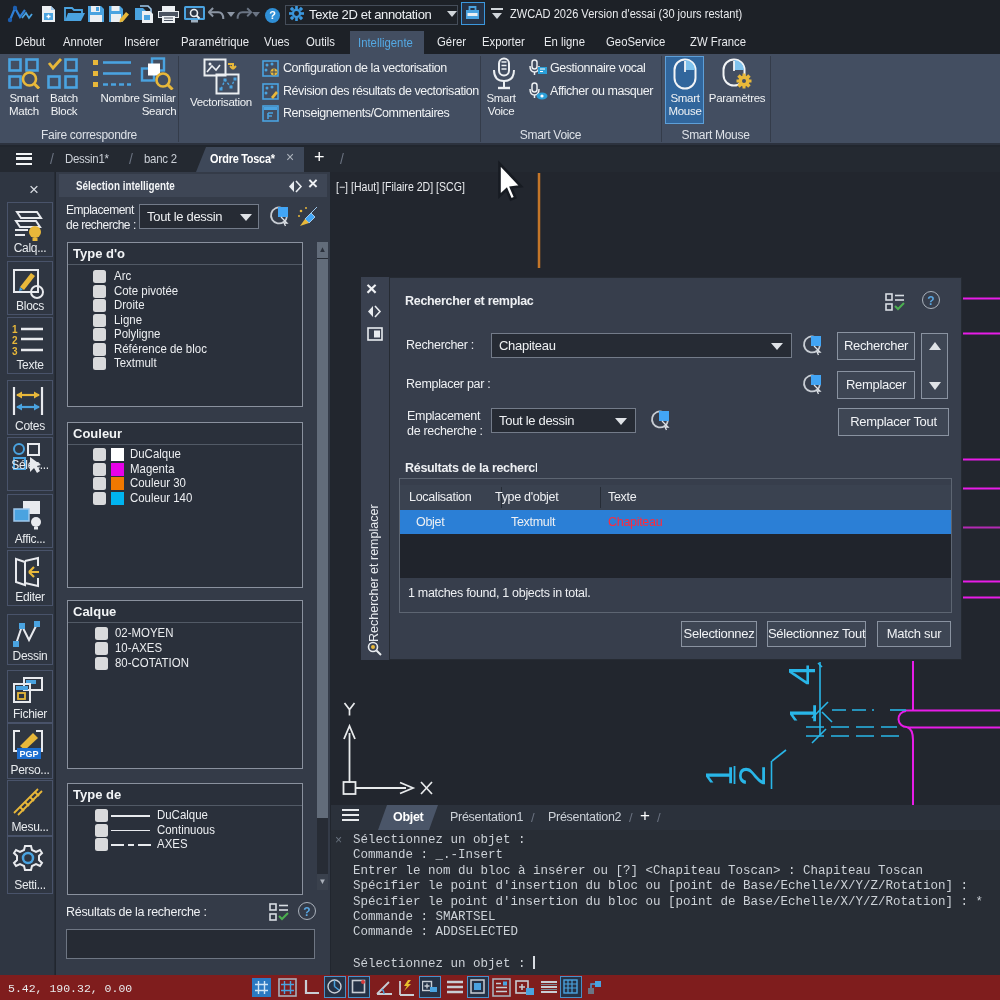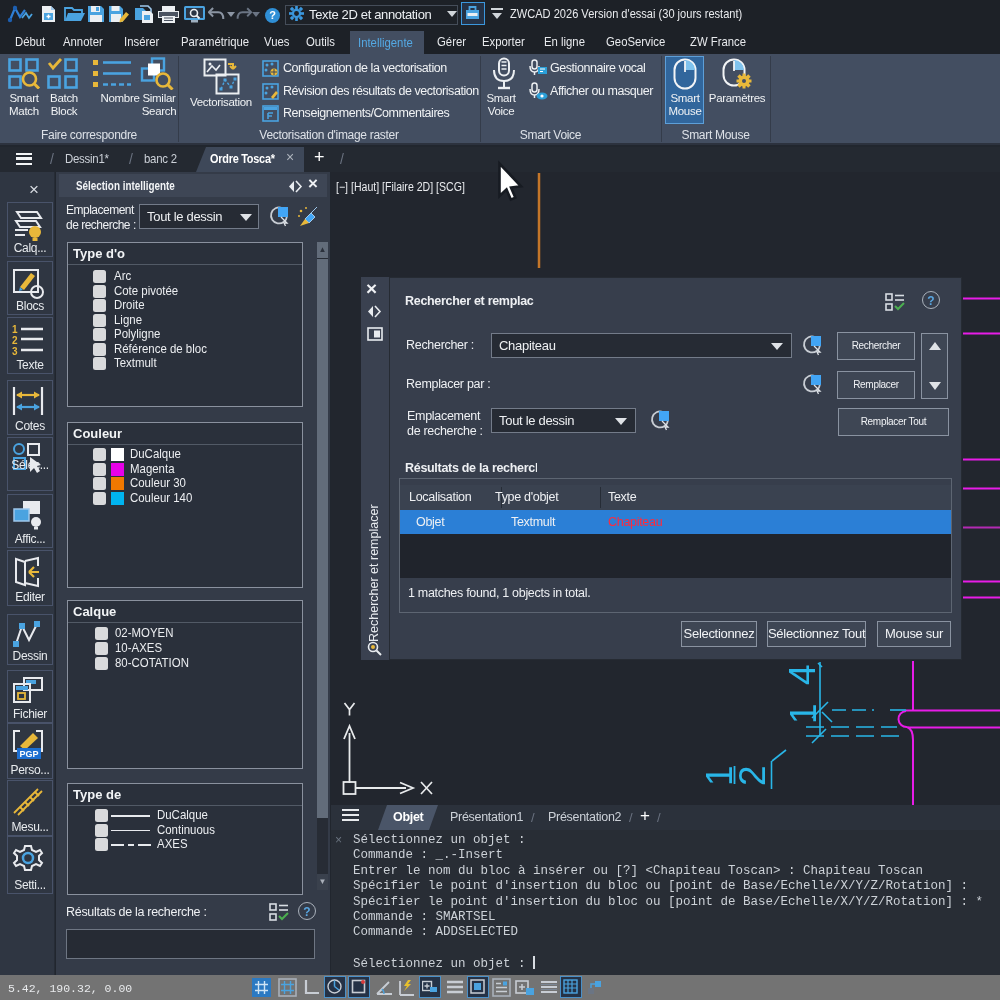--- a/index.html
+++ b/index.html
@@ -51,34 +51,34 @@
 #viewport { left:331px; top:172px; width:669px; height:633px; background:#22262e; }
 
 
 #dialog { left:361px; top:277px; width:601px; height:383px; }
 #dlg-strip { left:0; top:0; width:28px; height:383px; background:#3a4150; }
 #dlg-body { left:28px; top:0; width:573px; height:383px; background:#373e4c; border:1px solid #262b33; }
 .dlg-label { position:absolute; color:#eef0f3; font-size:12.5px; letter-spacing:-0.3px; white-space:nowrap; }
 .combo { position:absolute; height:25px; background:#262b34; border:1px solid #737b89; color:#eef0f2; font-size:13px; letter-spacing:-0.3px; }
 .combo span { position:relative; top:4px; left:7px; }
 .arrow-dn { position:absolute; width:0; height:0; border-left:6px solid transparent; border-right:6px solid transparent; border-top:7px solid #dfe2e6; }
-.btn { position:absolute; background:#3e4654; border:1px solid #8a93a1; color:#f0f2f5; font-size:10px; letter-spacing:-0.3px; text-align:center; white-space:nowrap; }
+.btn { position:absolute; background:#3e4654; border:1px solid #8a93a1; color:#f0f2f5; font-size:13px; letter-spacing:-0.3px; text-align:center; white-space:nowrap; }
 .picker { position:absolute; width:22px; height:22px; }
 .vtext { writing-mode:vertical-rl; transform:rotate(180deg); }
 
 
 #layoutbar { left:331px; top:805px; width:669px; height:25px; background:#2b313b; }
 
 
 #cmdarea { left:331px; top:830px; width:669px; height:145px; background:#282d35;
   font-family:"Liberation Mono", monospace; font-size:12.5px; color:#ccd1d7; }
 #cmdarea pre { font-family:"Liberation Mono", monospace; margin:0; }
 
 
-#statusbar { left:0; top:975px; width:1000px; height:25px; background:#737373; }
+#statusbar { left:0; top:975px; width:1000px; height:25px; background:#7f1d1d; }
 #coords { left:8px; top:7px; color:#e8eaec; font-size:11.5px; font-family:"Liberation Mono", monospace; }
 </style>
 </head>
 <body>
 <div id="page">
 
   <div class="abs" id="titlebar">
 
     <svg class="abs" style="left:7px; top:4px;" width="26" height="20" viewBox="0 0 26 20">
       <path d="M3 16 L8 4 L13 13 L18 6" fill="none" stroke="#2f7fd6" stroke-width="2.2"></path>
@@ -195,21 +195,20 @@
   <div class="menu-item" style="left:544px; top:34px;">En ligne</div>
   <div class="menu-item" style="left:606px; top:34px;">GeoService</div>
   <div class="menu-item" style="left:690px; top:34px;">ZW France</div>
 
   <div class="abs" id="ribbon"></div>
   <div class="rsep" style="left:178px; top:56px;"></div>
   <div class="rsep" style="left:480px; top:56px;"></div>
   <div class="rsep" style="left:661px; top:56px;"></div>
   <div class="rsep" style="left:770px; top:56px;"></div>
   <div class="rlabel" style="left:0px; width:178px; top:128px;">Faire correspondre</div>
-  <div class="rlabel" style="left:178px; width:302px; top:128px;">Vectorisation d'image raster</div>
   <div class="rlabel" style="left:460px; width:181px; top:128px;">Smart Voice</div>
   <div class="rlabel" style="left:661px; width:109px; top:128px;">Smart Mouse</div>
 
   <svg class="abs" style="left:8px; top:58px;" width="33" height="31" viewBox="0 0 33 31">
     <rect x="1.5" y="1.5" width="11" height="11" fill="none" stroke="#4aa3e0" stroke-width="2.6"></rect>
     <rect x="18.5" y="1.5" width="11" height="11" fill="none" stroke="#4aa3e0" stroke-width="2.6"></rect>
     <rect x="1.5" y="18.5" width="11" height="11" fill="none" stroke="#4aa3e0" stroke-width="2.6"></rect>
     <circle cx="21.5" cy="21" r="6.5" fill="none" stroke="#e8b83a" stroke-width="2.6"></circle>
     <line x1="26" y1="25.5" x2="31" y2="30.5" stroke="#e8b83a" stroke-width="3"></line>
   </svg>
@@ -696,21 +695,21 @@
         <div class="dlg-label" style="left:95px; top:5px;">Type d'objet</div>
         <div class="dlg-label" style="left:208px; top:5px;">Texte</div>
         <div class="abs" style="left:0; top:25px; width:551px; height:24px; background:#2b7fd6;"></div>
         <div class="dlg-label" style="left:16px; top:30px;">Objet</div>
         <div class="dlg-label" style="left:111px; top:30px;">Textmult</div>
         <div class="dlg-label" style="left:208px; top:30px; color:#ff2a3c;">Chapiteau</div>
       </div>
       <div class="dlg-label" style="left:18px; top:308px;">1 matches found, 1 objects in total.</div>
       <div class="btn" style="left:291px; top:343px; width:76px; height:26px; line-height:24px; font-size:13px;">Selectionnez</div>
       <div class="btn" style="left:377px; top:343px; width:99px; height:26px; line-height:24px; font-size:13px;">Sélectionnez Tout</div>
-      <div class="btn" style="left:487px; top:343px; width:74px; height:26px; line-height:24px; font-size:13px;">Mouse sur</div>
+      <div class="btn" style="left:487px; top:343px; width:74px; height:26px; line-height:24px; font-size:13px;">Match sur</div>
     </div>
   </div>
 
   <div class="abs" id="layoutbar"></div>
   <div class="abs" style="left:342px; top:809px; width:17px; height:12px; border-top:2.5px solid #e8ebee; border-bottom:2.5px solid #e8ebee;">
       <div style="margin-top:2.5px; height:2.5px; background:#e8ebee;"></div>
     </div>
   <div class="abs" style="left:378px; top:805px; width:60px; height:25px; background:#4a5568; clip-path:polygon(9px 0, 100% 0, calc(100% - 9px) 100%, 0 100%);"></div>
   <div class="abs" style="left:393px; top:810px; color:#fff; font-weight:bold; font-size:12.5px; letter-spacing:-0.3px;">Objet</div>
   <div class="abs" style="left:450px; top:810px; color:#ccd1d8; font-size:12.5px; letter-spacing:-0.3px;">Présentation1</div>

